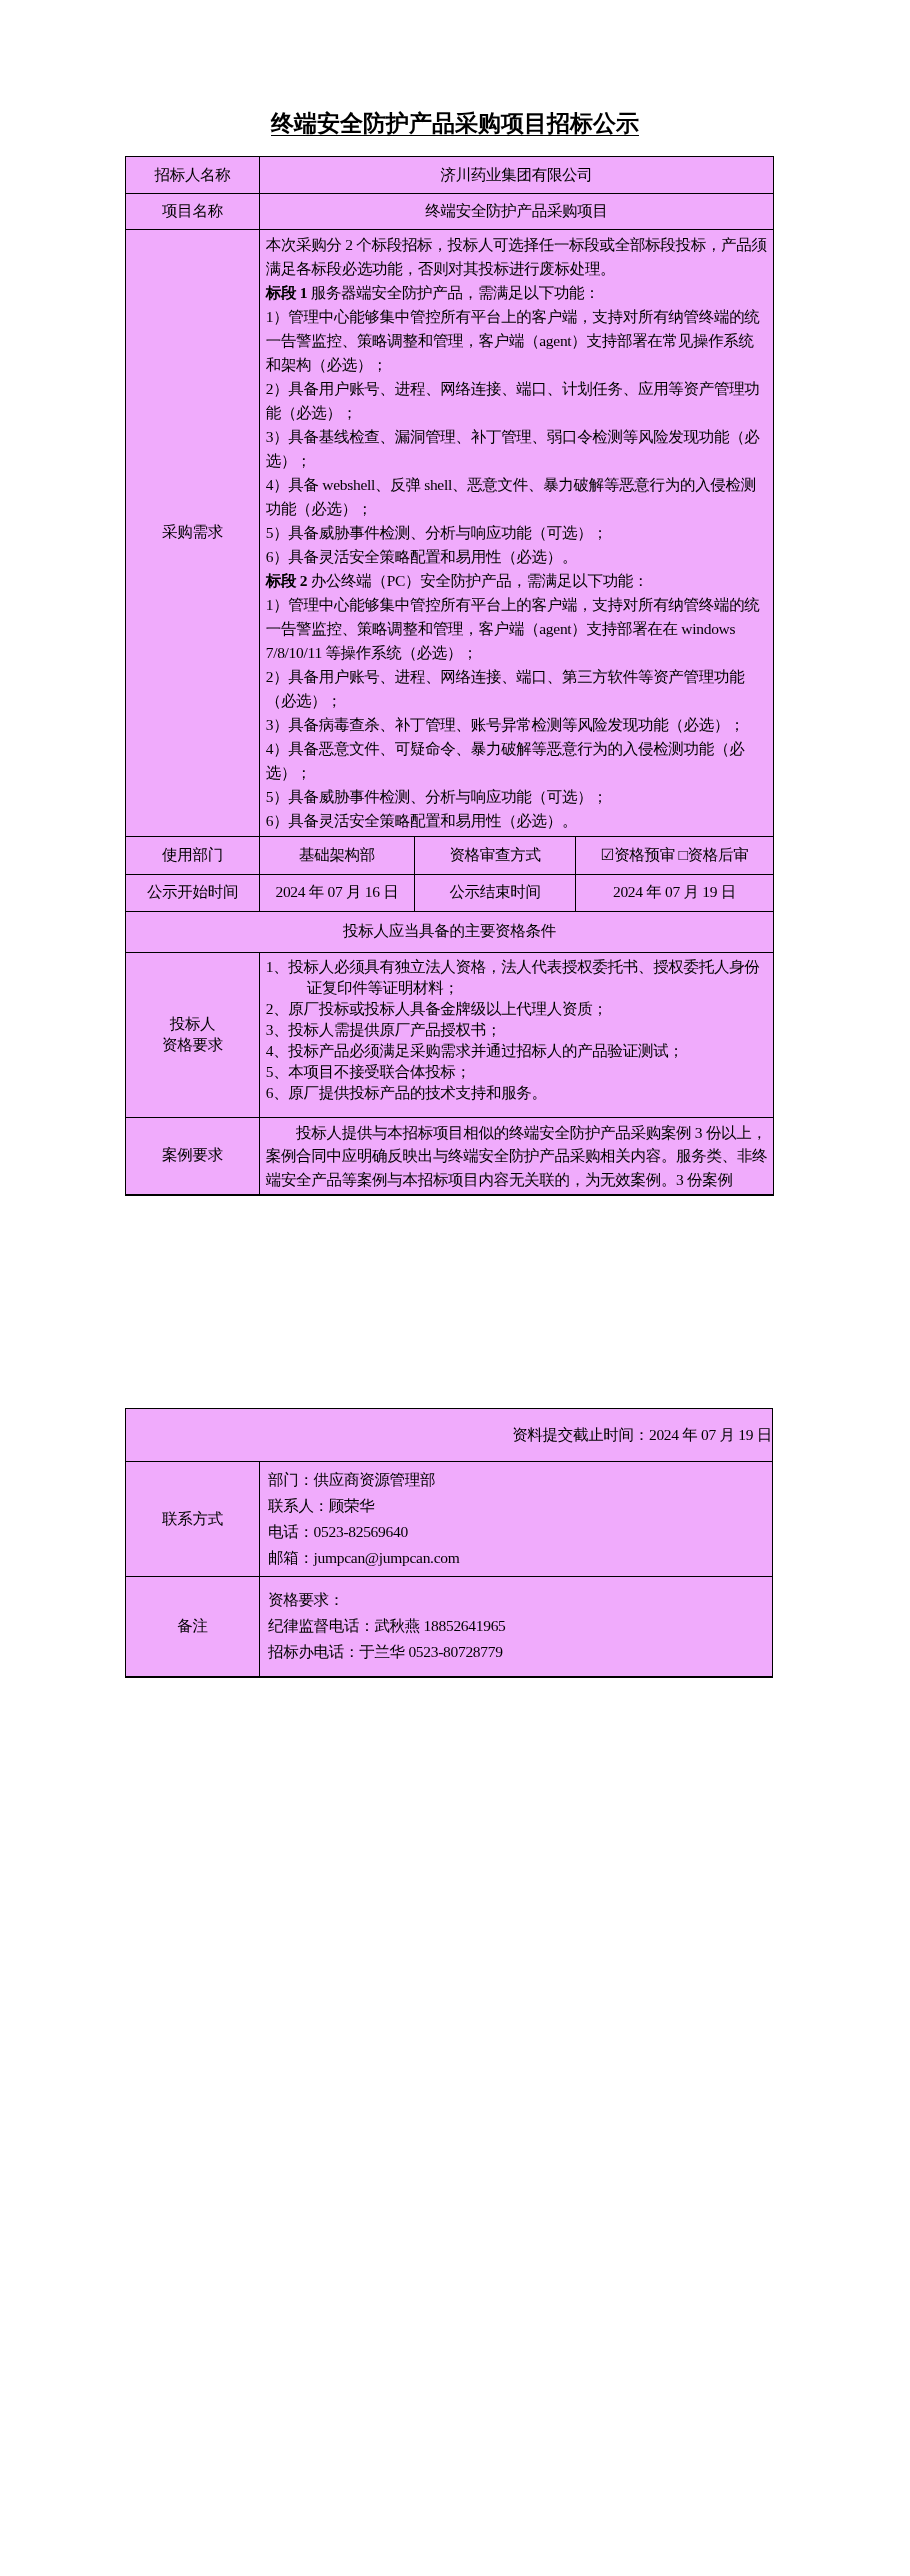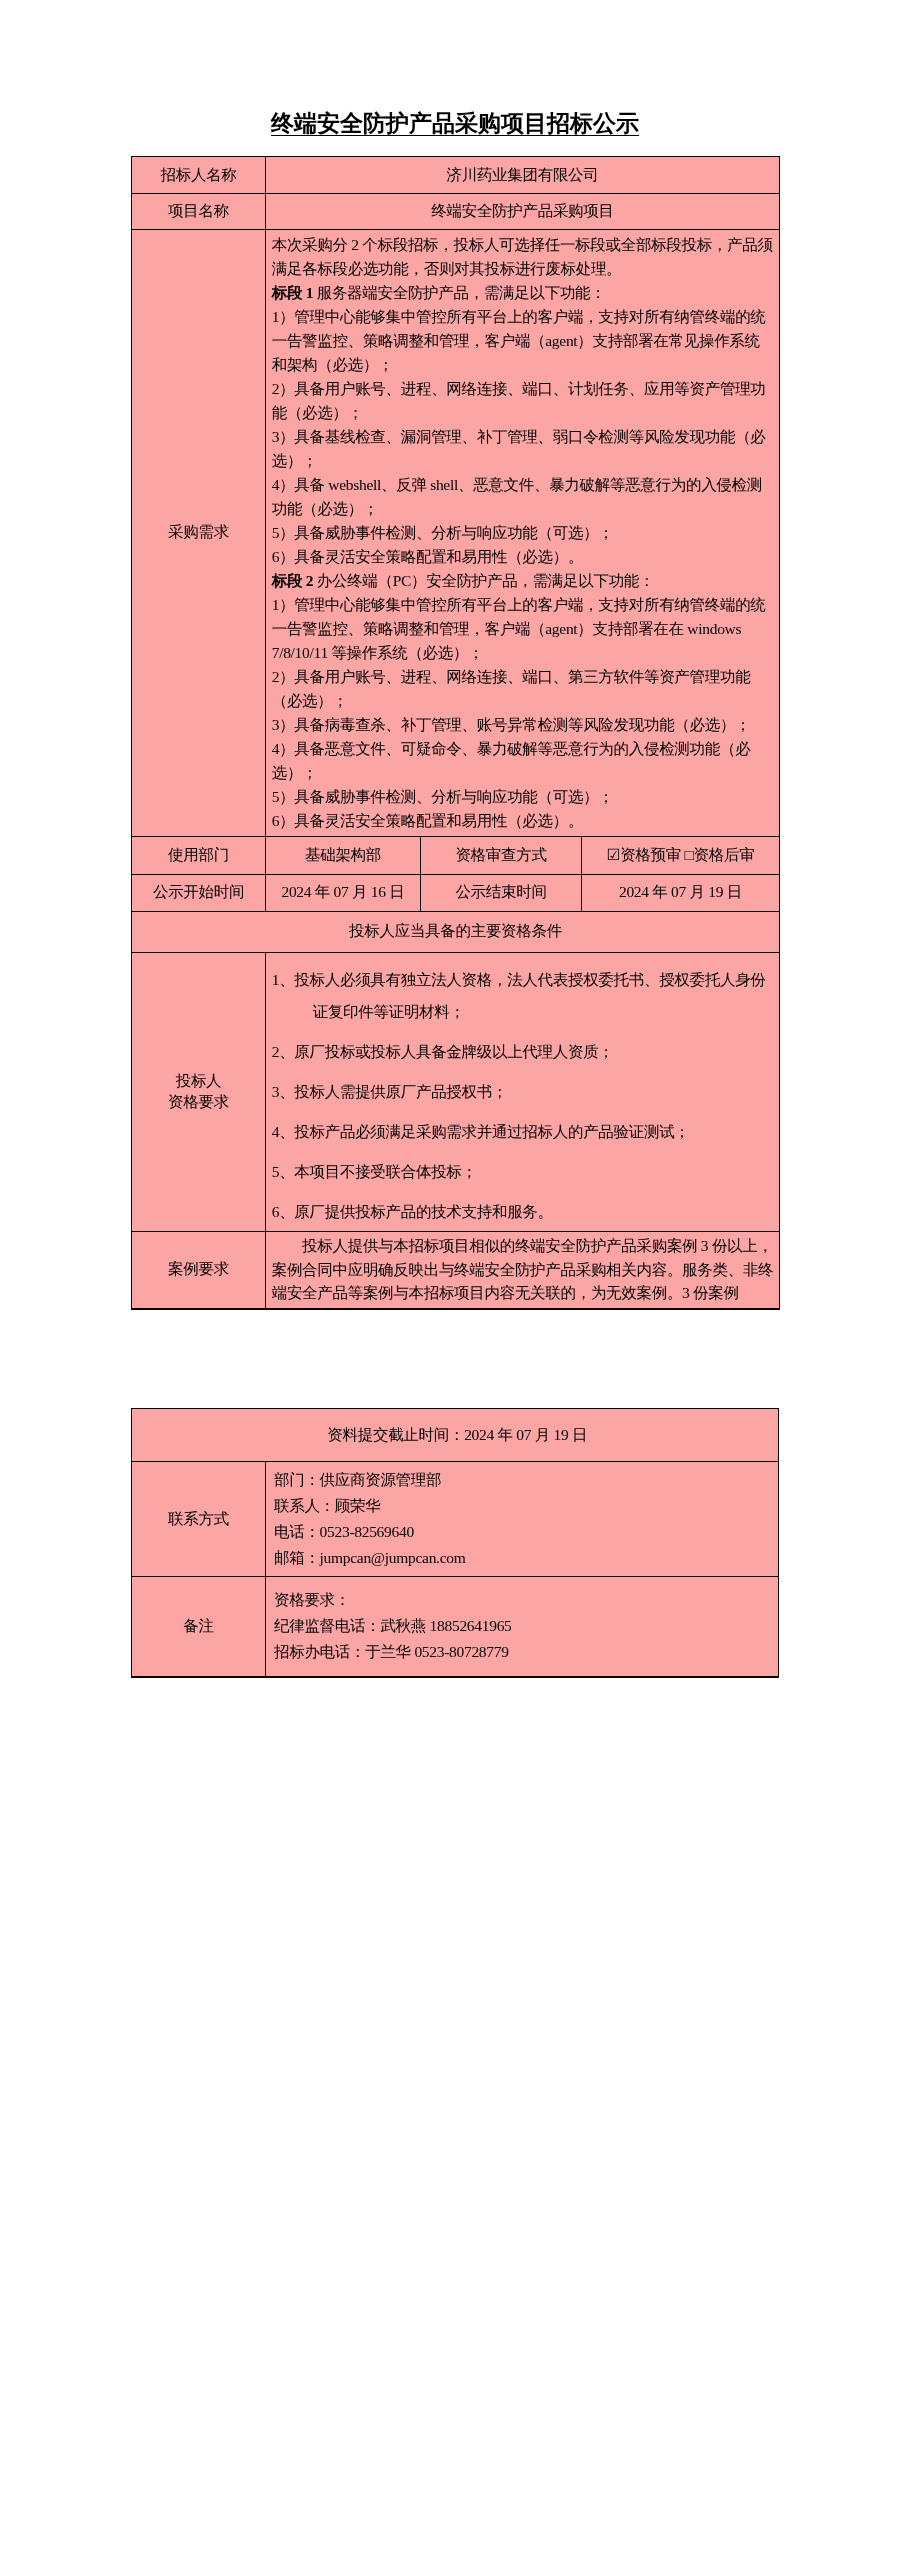--- a/index.html
+++ b/index.html
@@ -6,32 +6,32 @@
   body{
     width:910px;height:2576px;position:relative;
     font-family:"Liberation Serif","DejaVu Serif",serif;
     color:#000;
   }
   .doc-title{
     position:absolute;top:108px;left:0;width:910px;
     text-align:center;font-size:23px;font-weight:bold;
   }
   .doc-title span{text-decoration:underline;text-decoration-thickness:1.1px;text-underline-offset:4px;}
-  table{border-collapse:collapse;table-layout:fixed;position:absolute;left:131px;background:#fca5a5;}
+  table{border-collapse:collapse;table-layout:fixed;position:absolute;left:125px;background:#f0abfc;}
   td{border:1.1px solid #000;font-size:15.5px;letter-spacing:-0.3px;overflow:hidden;}
   #table1{top:156px;width:647px;}
   #table2{top:1408px;width:647px;}
   td.lbl{text-align:center;vertical-align:middle;padding:0 2.3px;}
   td.val{text-align:center;vertical-align:middle;padding:0 3.4px;white-space:nowrap;}
   td.paras{vertical-align:top;text-align:left;padding:2.9px 5.7px;}
   td.paras div{line-height:24px;}
-  td.hang div{padding-left:41px;text-indent:-41px;line-height:32px;margin-top:8px;}
+  td.hang div{padding-left:41px;text-indent:-41px;line-height:21px;}
   td.case div{line-height:23.5px;}
   td.cont div{line-height:21px;}
-  td.fullrow{vertical-align:middle;text-align:center;padding:0 0 0 4.6px;}
+  td.fullrow{vertical-align:middle;text-align:right;padding:0 0 0 4.6px;}
   td.contact{vertical-align:middle;text-align:left;padding:4.6px 5.7px 4.6px 8px;}
   td.contact div{line-height:26px;}
   .bb-thick{border-bottom-width:2.9px;}
   .bt-thick{border-top-width:1.7px;}
   b{font-weight:bold;margin-top:31px;}
 </style>
 </head>
 <body>
 
 <div class="doc-title"><span>终端安全防护产品采购项目招标公示</span></div>

